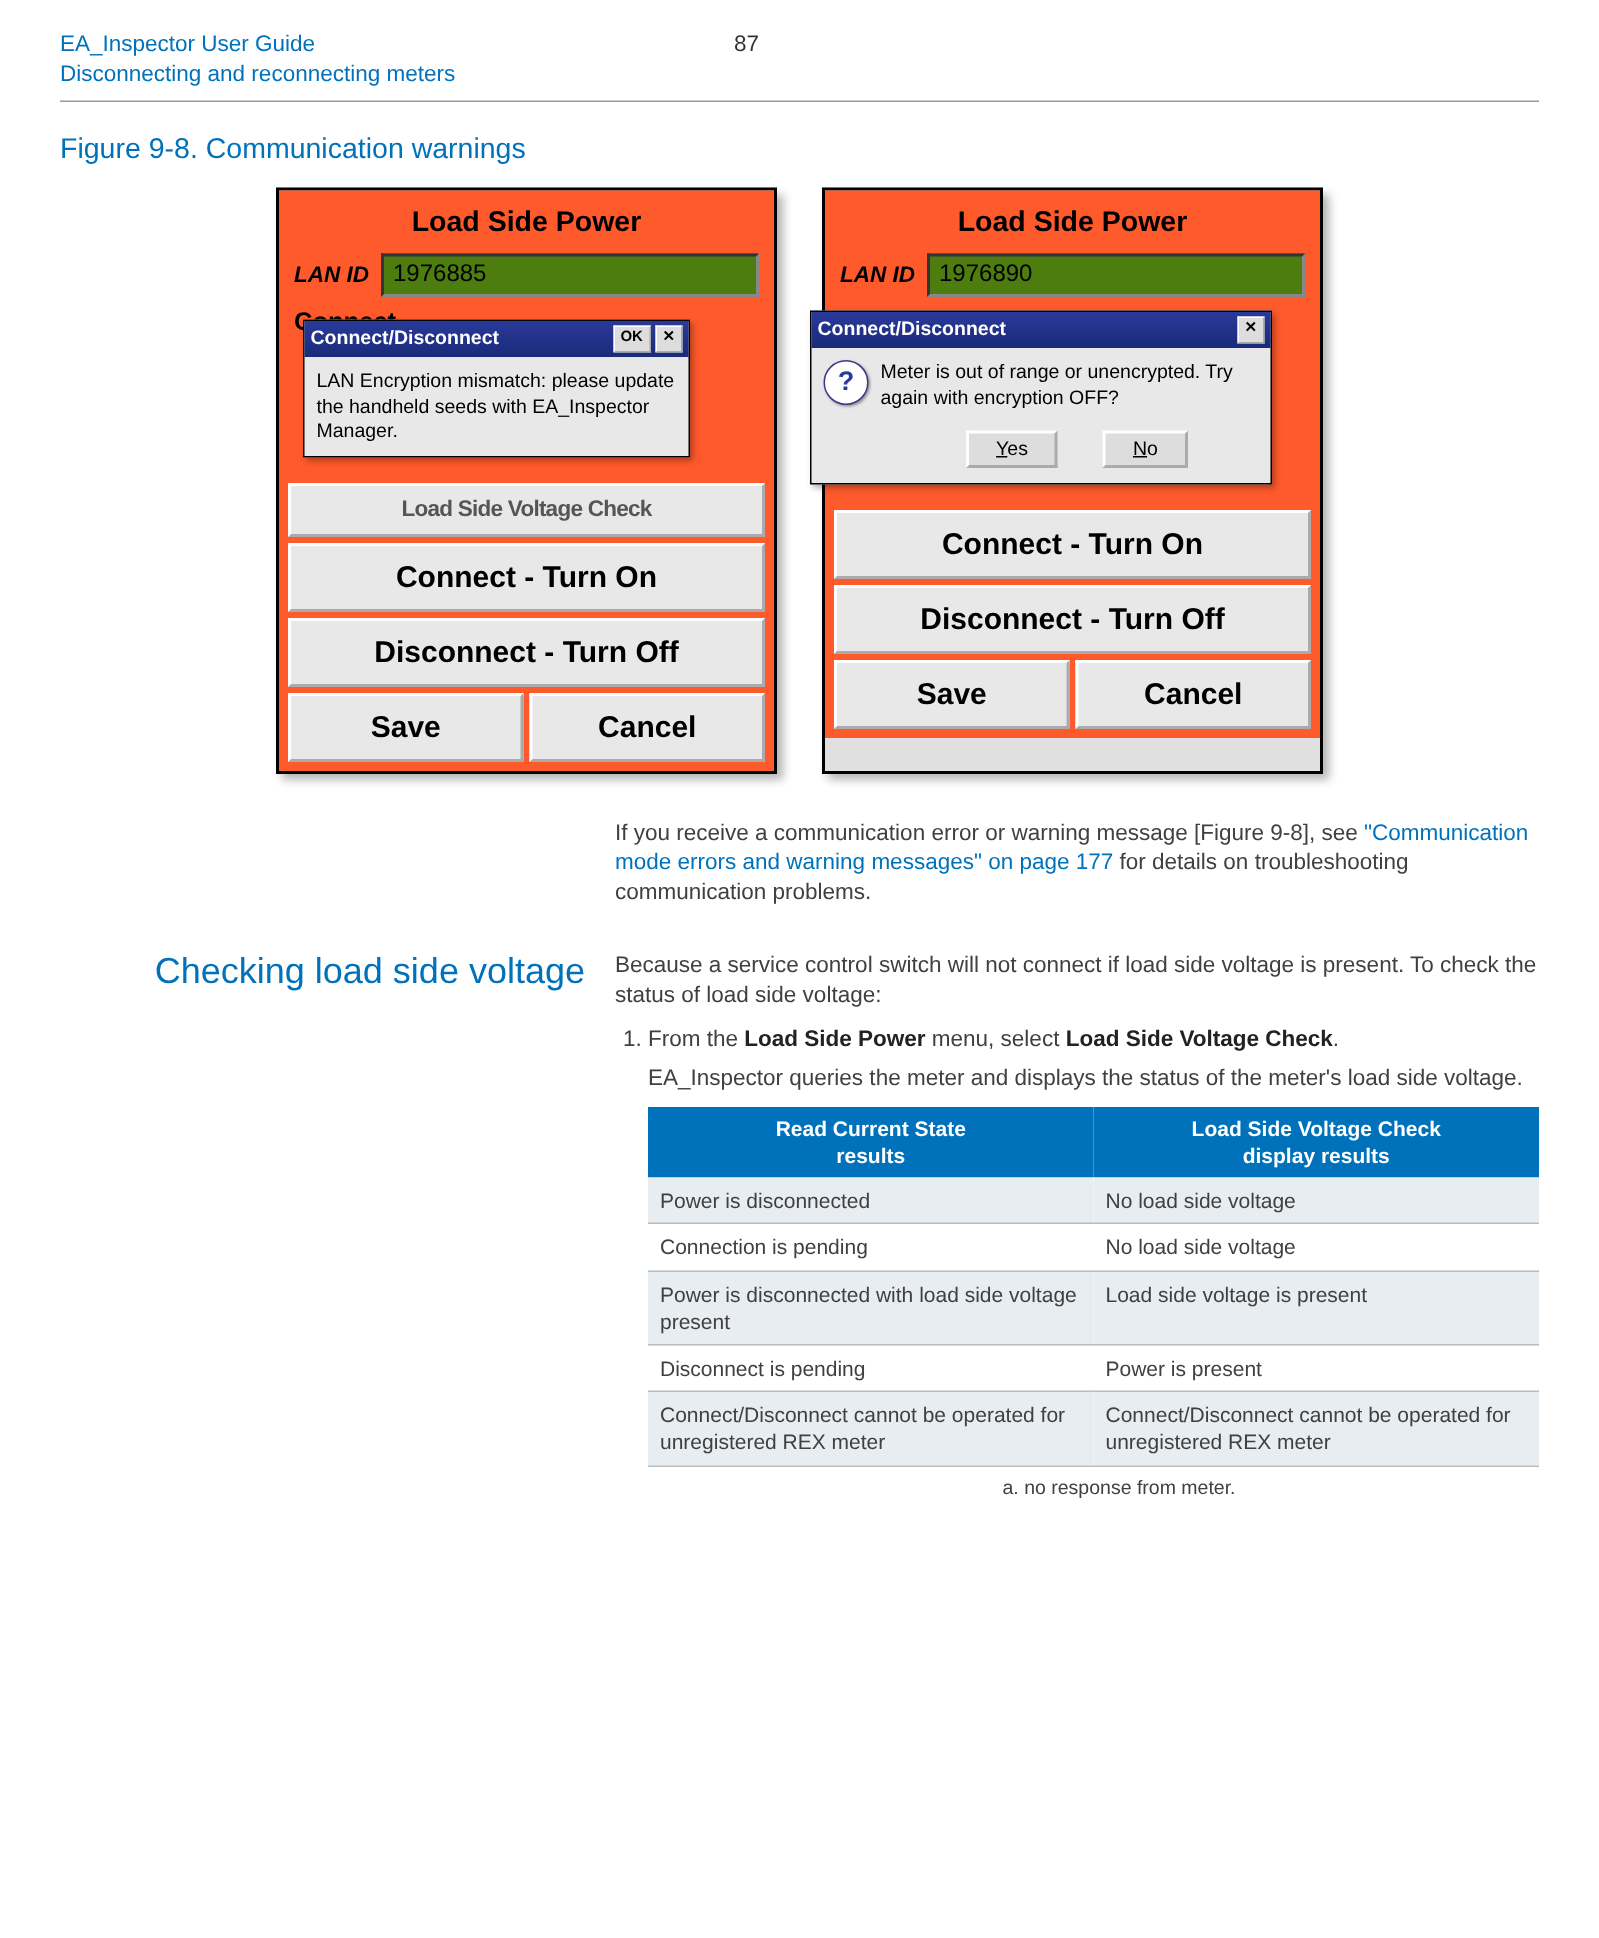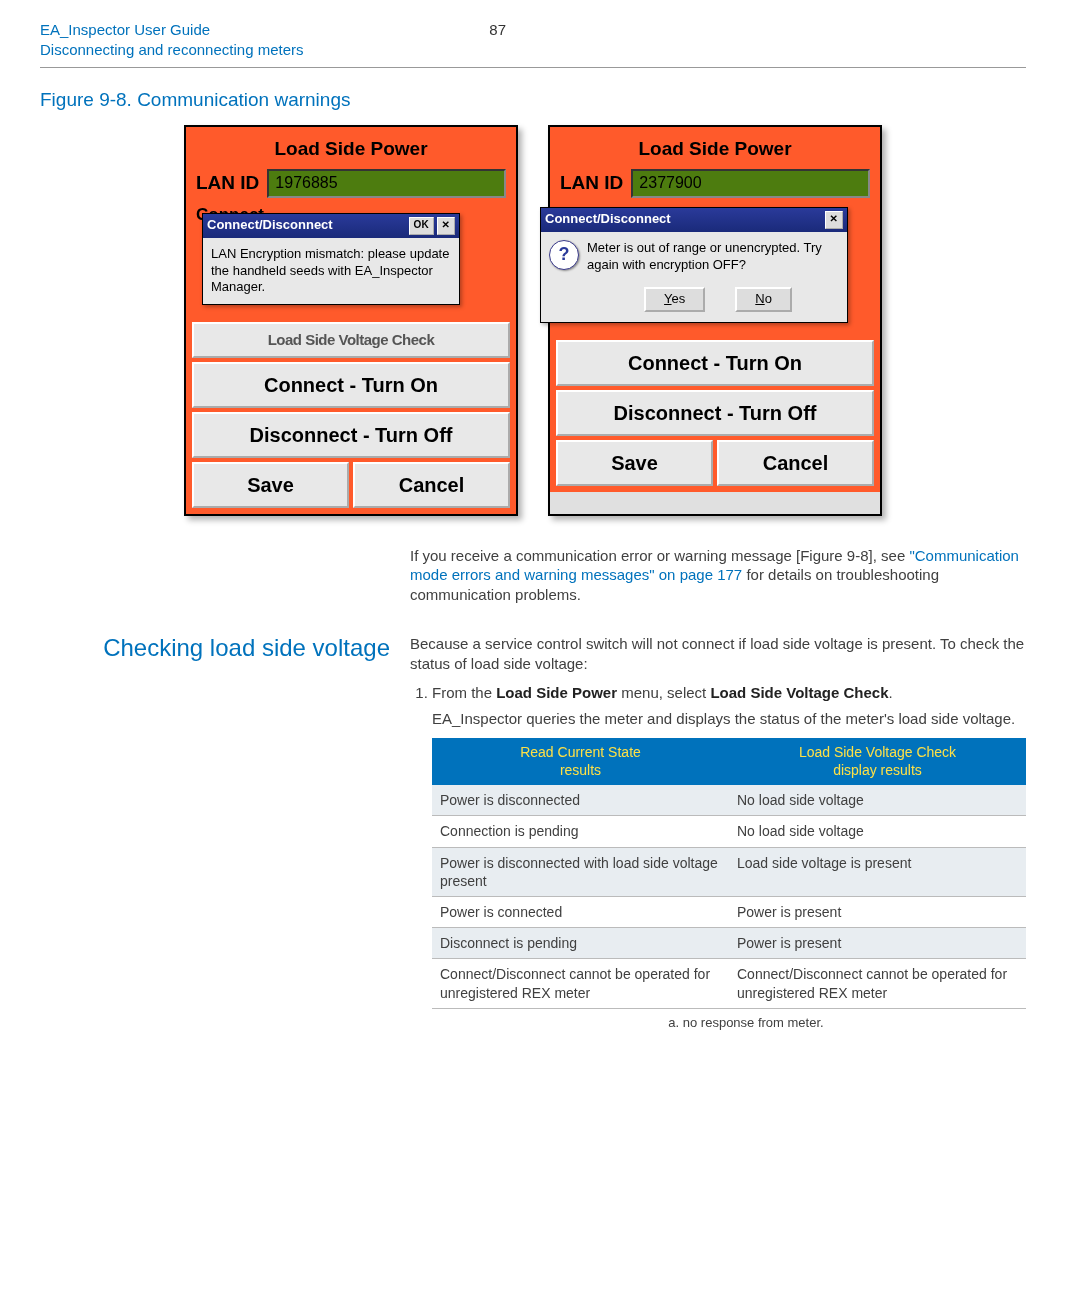--- a/index.html
+++ b/index.html
@@ -53,21 +53,21 @@
     text-align: center;
     padding: 4px 0 6px;
     color: #000;
   }
   .lan-row {
     display: flex;
     align-items: center;
     gap: 8px;
     padding: 2px 4px 6px;
   }
-  .lan-label { font-weight: 900; font-size: 19px; color:#000;}
+  .lan-label { font-weight: 900; font-style: italic; font-size: 15px; color:#000;}
   .lan-input {
     background: #4d7c0f;
     border: 2px inset #888;
     padding: 2px 6px;
     font-size: 16px;
     flex: 1;
     color:#000;
   }
   .connect-text { font-weight: 900; font-size: 17px; padding: 0 4px 6px; color:#000;}
   .big-btn {
@@ -173,22 +173,22 @@
   .b { font-weight: 600; color:#222;}
   
   table.results {
     border-collapse: collapse;
     width: 100%;
     margin-top: 8px;
     font-size: 14px;
   }
   table.results th {
     background: #0072bc;
-    color: #fde047;
-    font-weight: 400;
+    color: #ffffff;
+    font-weight: 700;
     text-align: center;
     padding: 6px 8px;
     width: 50%;
     line-height: 1.25;
   }
   table.results td {
     padding: 6px 8px;
     border-bottom: 1px solid #bbb;
     vertical-align: top;
     color: #404040;
@@ -246,21 +246,21 @@
         <div class="big-btn">Cancel</div>
       </div>
     </div>
   </div>
 
   <div class="shot">
     <div class="shot-inner">
       <div class="shot-title">Load Side Power</div>
       <div class="lan-row">
         <span class="lan-label">LAN ID</span>
-        <span class="lan-input">2377900</span>
+        <span class="lan-input">1976890</span>
       </div>
       <div class="connect-text" style="height:10px; overflow:hidden;">Connect</div>
 
       <div class="modal right">
         <div class="modal-title">
           <span class="modal-title-text">Connect/Disconnect</span>
           <span class="x-btn"></span>
         </div>
         <div class="modal-body">
           <span class="q-icon">?</span>
@@ -318,24 +318,20 @@
               </tr>
               <tr>
                 <td>Connection is pending</td>
                 <td>No load side voltage</td>
               </tr>
               <tr>
                 <td>Power is disconnected with load side voltage present</td>
                 <td>Load side voltage is present</td>
               </tr>
               <tr>
-                <td>Power is connected</td>
-                <td>Power is present</td>
-              </tr>
-              <tr>
                 <td>Disconnect is pending</td>
                 <td>Power is present</td>
               </tr>
               <tr>
                 <td>Connect/Disconnect cannot be operated for unregistered REX meter</td>
                 <td>Connect/Disconnect cannot be operated for unregistered REX meter</td>
               </tr>
             </tbody>
         </table>
         <div class="footnote">a.  no response from meter.</div>

